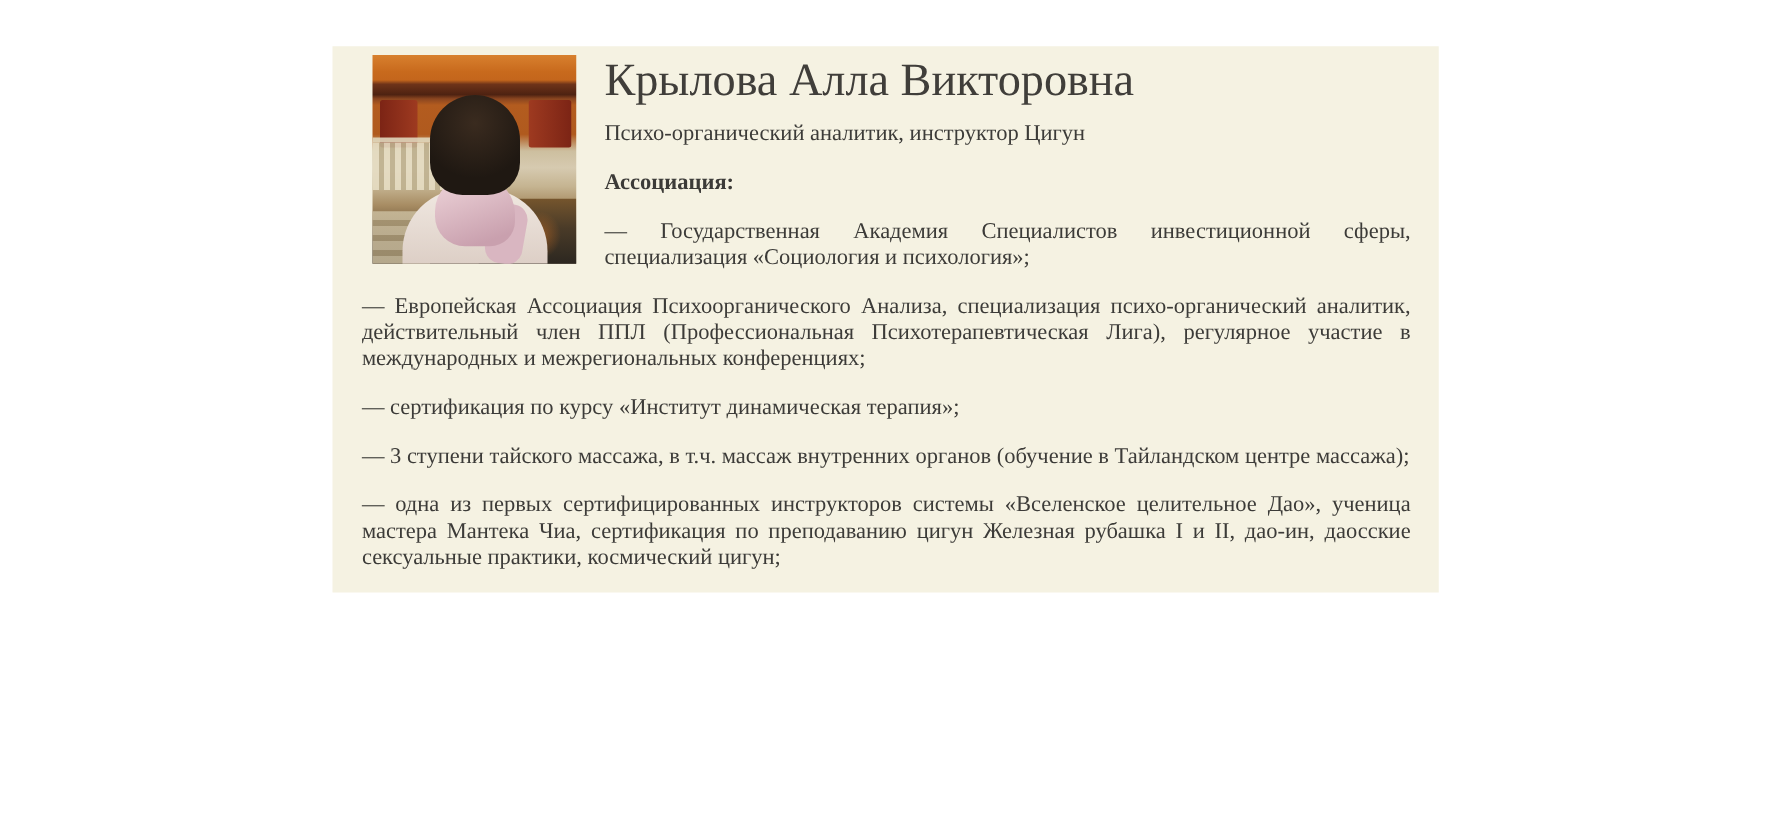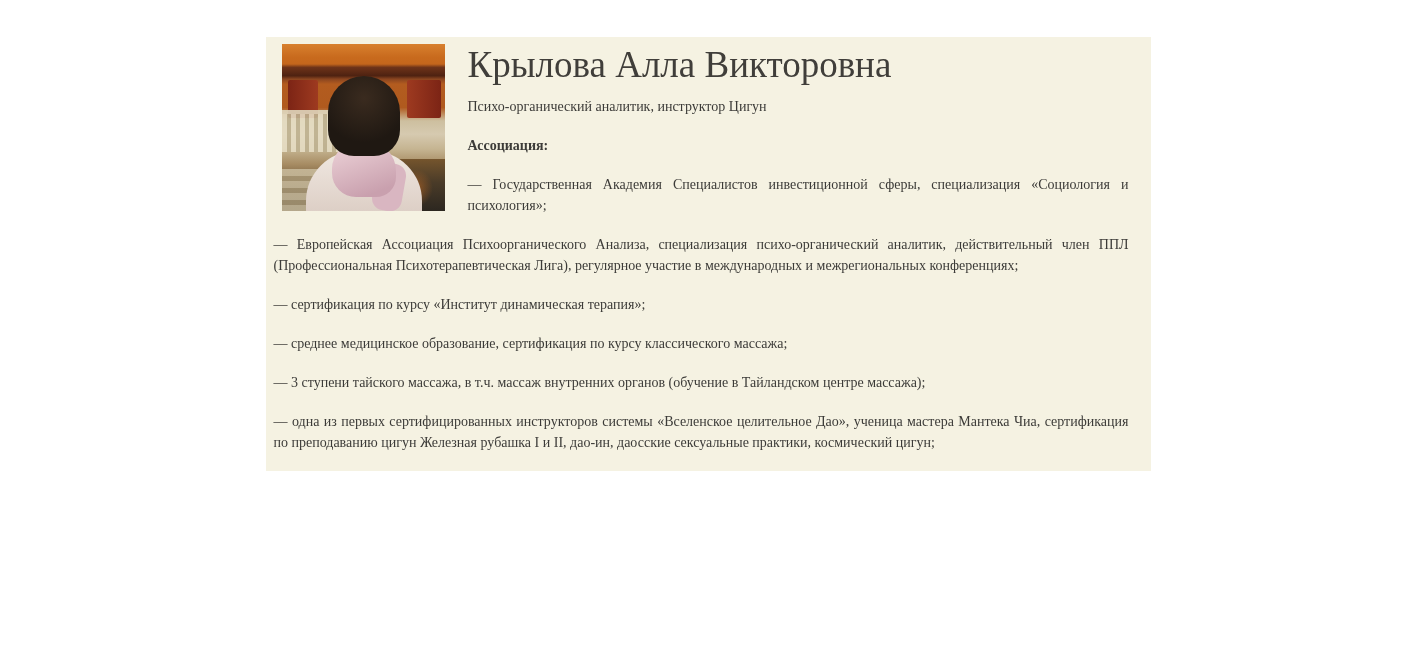--- a/index.html
+++ b/index.html
@@ -13,21 +13,21 @@
     width: 1416px;
     min-height: 672px;
     background: #ffffff;
     overflow: hidden;
   }
   .card {
     width: 885px;
     box-sizing: border-box;
     margin: 37px auto 0;
     background: #f5f2e2;
-    padding: 7px 22px 0 8px;
+    padding: 7px 22px 0 24px;
     overflow: hidden; 
   }
   .photo {
     float: left;
     width: 163px;
     height: 167px;
     margin: 0 23px 12px 8px;
     position: relative;
     overflow: hidden;
     background: linear-gradient(180deg,
@@ -66,21 +66,21 @@
     border-radius: 20px 20px 17px 17px / 24px 24px 26px 26px; }
 
   h1.name {
     font-size: 37px;
     font-weight: 400;
     line-height: 42px;
     margin: 0 0 10px;
     color: #403e3a;
     letter-spacing: 0;
   }
-  p { font-size: 14px; line-height: 21px; margin: 0 0 18px; }
+  p { font-size: 18px; line-height: 21px; margin: 0 0 18px; }
   p.subtitle { text-align: left; }
   p.section { font-weight: 700; }
   p.item { text-align: justify; }
 </style>
 </head>
 <body>
 
 <div class="viewport">
   <div class="card">
 
@@ -101,18 +101,17 @@
 
     <h1 class="name">Крылова Алла Викторовна</h1>
 
     <p class="subtitle">Психо-органический аналитик, инструктор Цигун</p>
 
     <p class="section">Ассоциация:</p>
 
     <p class="item">— Государственная Академия Специалистов инвестиционной сферы, специализация «Социология и психология»;</p>
     <p class="item">— Европейская Ассоциация Психоорганического Анализа, специализация психо-органический аналитик, действительный член ППЛ (Профессиональная Психотерапевтическая Лига), регулярное участие в международных и межрегиональных конференциях;</p>
     <p class="item">— сертификация по курсу «Институт динамическая терапия»;</p>
-    <p class="item">— среднее медицинское образование, сертификация по курсу классического массажа;</p>
     <p class="item">— 3 ступени тайского массажа, в т.ч. массаж внутренних органов (обучение в Тайландском центре массажа);</p>
     <p class="item">— одна из первых сертифицированных инструкторов системы «Вселенское целительное Дао», ученица мастера Мантека Чиа, сертификация по преподаванию цигун Железная рубашка I и II, дао-ин, даосские сексуальные практики, космический цигун;</p>
 
   </div>
 </div>
 
 </body></html>

